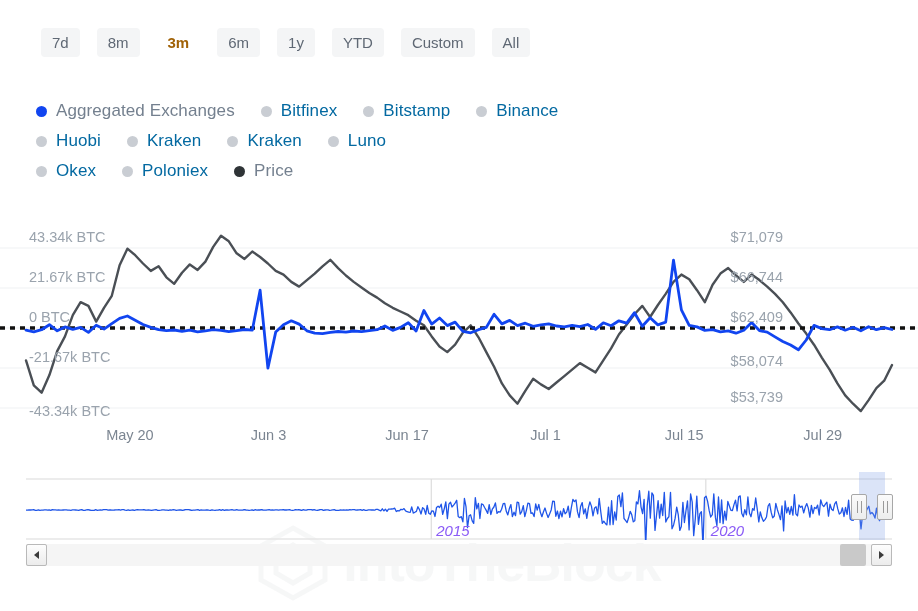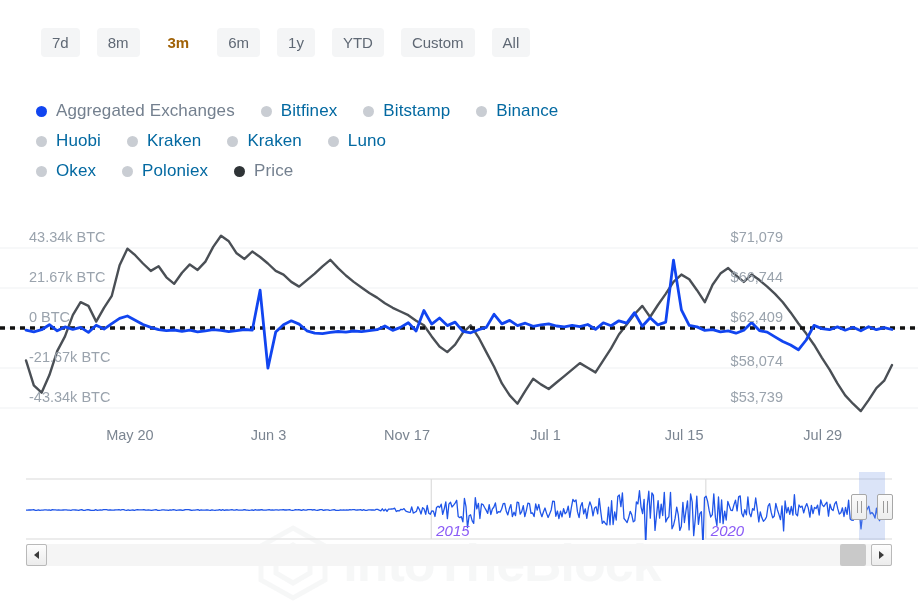--- a/index.html
+++ b/index.html
@@ -310,35 +310,35 @@
       </g>
     <path id="price-path" fill="none" stroke="#4a4f55" stroke-width="2.4" stroke-linejoin="round" stroke-linecap="round" d="M26.0 132.4 L33.8 157.3 L41.6 164.7 L49.4 147.1 L57.2 123.1 L65.0 108.4 L72.8 87.2 L80.6 74.2 L88.4 77.9 L96.2 93.6 L104.0 79.8 L111.8 67.8 L119.6 37.3 L127.4 20.7 L135.2 27.2 L143.0 35.5 L150.8 42.9 L158.6 38.3 L166.4 49.3 L174.2 55.8 L182.0 44.7 L189.8 36.4 L197.6 41.9 L205.4 33.6 L213.2 18.9 L221.0 7.8 L228.8 13.3 L236.6 25.3 L244.5 30.9 L252.3 23.5 L260.1 29.0 L267.9 35.5 L275.7 42.9 L283.5 46.6 L291.3 53.9 L299.1 58.6 L306.9 52.1 L314.7 45.6 L322.5 38.3 L330.3 31.8 L338.1 40.1 L345.9 47.5 L353.7 53.9 L361.5 59.5 L369.3 65.0 L377.1 69.6 L384.9 75.2 L392.7 79.8 L400.5 83.5 L408.3 87.2 L416.1 92.7 L423.9 97.3 L431.7 108.4 L439.5 118.5 L447.3 124.1 L455.1 116.7 L462.9 104.7 L470.7 97.3 L478.5 109.3 L486.3 124.1 L494.1 138.8 L501.9 155.4 L509.7 167.4 L517.5 175.7 L525.3 162.8 L533.1 150.8 L540.9 156.4 L548.7 161.0 L556.5 154.5 L564.3 148.1 L572.1 141.6 L579.9 135.1 L587.7 139.8 L595.5 144.4 L603.3 132.4 L611.1 120.4 L618.9 106.5 L626.7 96.4 L634.5 86.2 L642.3 77.9 L650.1 89.0 L657.9 77.0 L665.7 65.9 L673.5 53.9 L681.4 46.6 L689.2 51.2 L697.0 62.2 L704.8 74.2 L712.6 56.7 L720.4 45.6 L728.2 40.1 L736.0 47.5 L743.8 53.9 L751.6 46.6 L759.4 52.1 L767.2 58.6 L775.0 65.9 L782.8 74.2 L790.6 84.4 L798.4 95.5 L806.2 105.6 L814.0 116.7 L821.8 129.6 L829.6 141.6 L837.4 155.4 L845.2 167.4 L853.0 175.7 L860.8 183.1 L868.6 172.1 L876.4 160.1 L884.2 152.7 L892.0 137.0"></path>
     <line id="zero-line" stroke="#111111" stroke-width="3.4" stroke-dasharray="5 5" stroke-linecap="butt" x1="0" x2="918" y1="100" y2="100"></line>
     <path id="netflow-path" fill="none" stroke="#1145f0" stroke-width="2.8" stroke-linejoin="round" stroke-linecap="round" d="M26.0 102.2 L33.8 103.9 L41.6 101.7 L49.4 96.7 L57.2 102.8 L65.0 98.9 L72.8 101.3 L80.6 99.4 L88.4 104.4 L96.2 97.2 L104.0 101.1 L111.8 95.6 L119.6 90.4 L127.4 88.0 L135.2 92.2 L143.0 96.5 L150.8 99.4 L158.6 101.7 L166.4 102.6 L174.2 102.0 L182.0 103.3 L189.8 102.2 L197.6 103.9 L205.4 102.8 L213.2 101.7 L221.0 102.4 L228.8 103.7 L236.6 102.6 L244.5 101.5 L252.3 102.2 L260.1 62.2 L267.9 140.2 L275.7 104.1 L283.5 96.7 L291.3 92.8 L299.1 96.1 L306.9 102.8 L314.7 105.2 L322.5 105.7 L330.3 104.4 L338.1 103.5 L345.9 104.2 L353.7 103.0 L361.5 103.7 L369.3 102.6 L377.1 101.7 L384.9 98.0 L392.7 102.4 L400.5 99.4 L408.3 94.8 L416.1 103.0 L423.9 82.5 L431.7 96.1 L439.5 90.0 L447.3 97.6 L455.1 94.1 L462.9 103.3 L470.7 104.8 L478.5 101.7 L486.3 99.4 L494.1 86.3 L501.9 95.9 L509.7 92.4 L517.5 97.6 L525.3 95.2 L533.1 98.3 L540.9 96.9 L548.7 95.8 L556.5 98.0 L564.3 98.9 L572.1 97.4 L579.9 98.7 L587.7 96.5 L595.5 101.3 L603.3 94.8 L611.1 97.8 L618.9 92.8 L626.7 95.2 L634.5 84.7 L642.3 98.3 L650.1 89.7 L657.9 96.9 L665.7 94.1 L673.5 32.1 L681.4 81.9 L689.2 97.4 L697.0 98.9 L704.8 102.4 L712.6 101.7 L720.4 103.9 L728.2 102.8 L736.0 105.2 L743.8 102.2 L751.6 94.6 L759.4 102.6 L767.2 104.1 L775.0 108.9 L782.8 113.5 L790.6 117.0 L798.4 121.8 L806.2 112.0 L814.0 97.4 L821.8 100.6 L829.6 101.7 L837.4 98.9 L845.2 102.2 L853.0 99.3 L860.8 102.8 L868.6 98.7 L876.4 101.7 L884.2 99.6 L892.0 101.5"></path>
   </svg>
   <div id="y-left-labels">
       <div class="axis-label left" style="top: 2px;">43.34k BTC</div>
       <div class="axis-label left" style="top: 42px;">21.67k BTC</div>
       <div class="axis-label left" style="top: 82px;">0 BTC</div>
       <div class="axis-label left" style="top: 122px;">-21.67k BTC</div>
-      <div class="axis-label left" style="top: 162px;">-43.34k BTC</div>
+      <div class="axis-label left" style="top: 176px;">-43.34k BTC</div>
     </div>
   <div id="y-right-labels">
       <div class="axis-label right" style="top: 2px;">$71,079</div>
       <div class="axis-label right" style="top: 42px;">$66,744</div>
       <div class="axis-label right" style="top: 82px;">$62,409</div>
       <div class="axis-label right" style="top: 126px;">$58,074</div>
       <div class="axis-label right" style="top: 162px;">$53,739</div>
     </div>
 </div>
 
 <div id="x-axis">
     <span class="x-tick" style="left: 129.92px;">May 20</span>
     <span class="x-tick" style="left: 268.48px;">Jun 3</span>
-    <span class="x-tick" style="left: 407.04px;">Nov 17</span>
+    <span class="x-tick" style="left: 407.04px;">Jun 17</span>
     <span class="x-tick" style="left: 545.6px;">Jul 1</span>
     <span class="x-tick" style="left: 684.16px;">Jul 15</span>
     <span class="x-tick" style="left: 822.72px;">Jul 29</span>
   </div>
 
 <div id="navigator">
   <svg id="nav-svg" width="866" height="68">
     <line x1="0" y1="7" x2="866" y2="7" stroke="#e6e6e6" stroke-width="1.4"></line>
     <line x1="0" y1="67" x2="866" y2="67" stroke="#e6e6e6" stroke-width="1.4"></line>
     <g id="nav-year-ticks">

